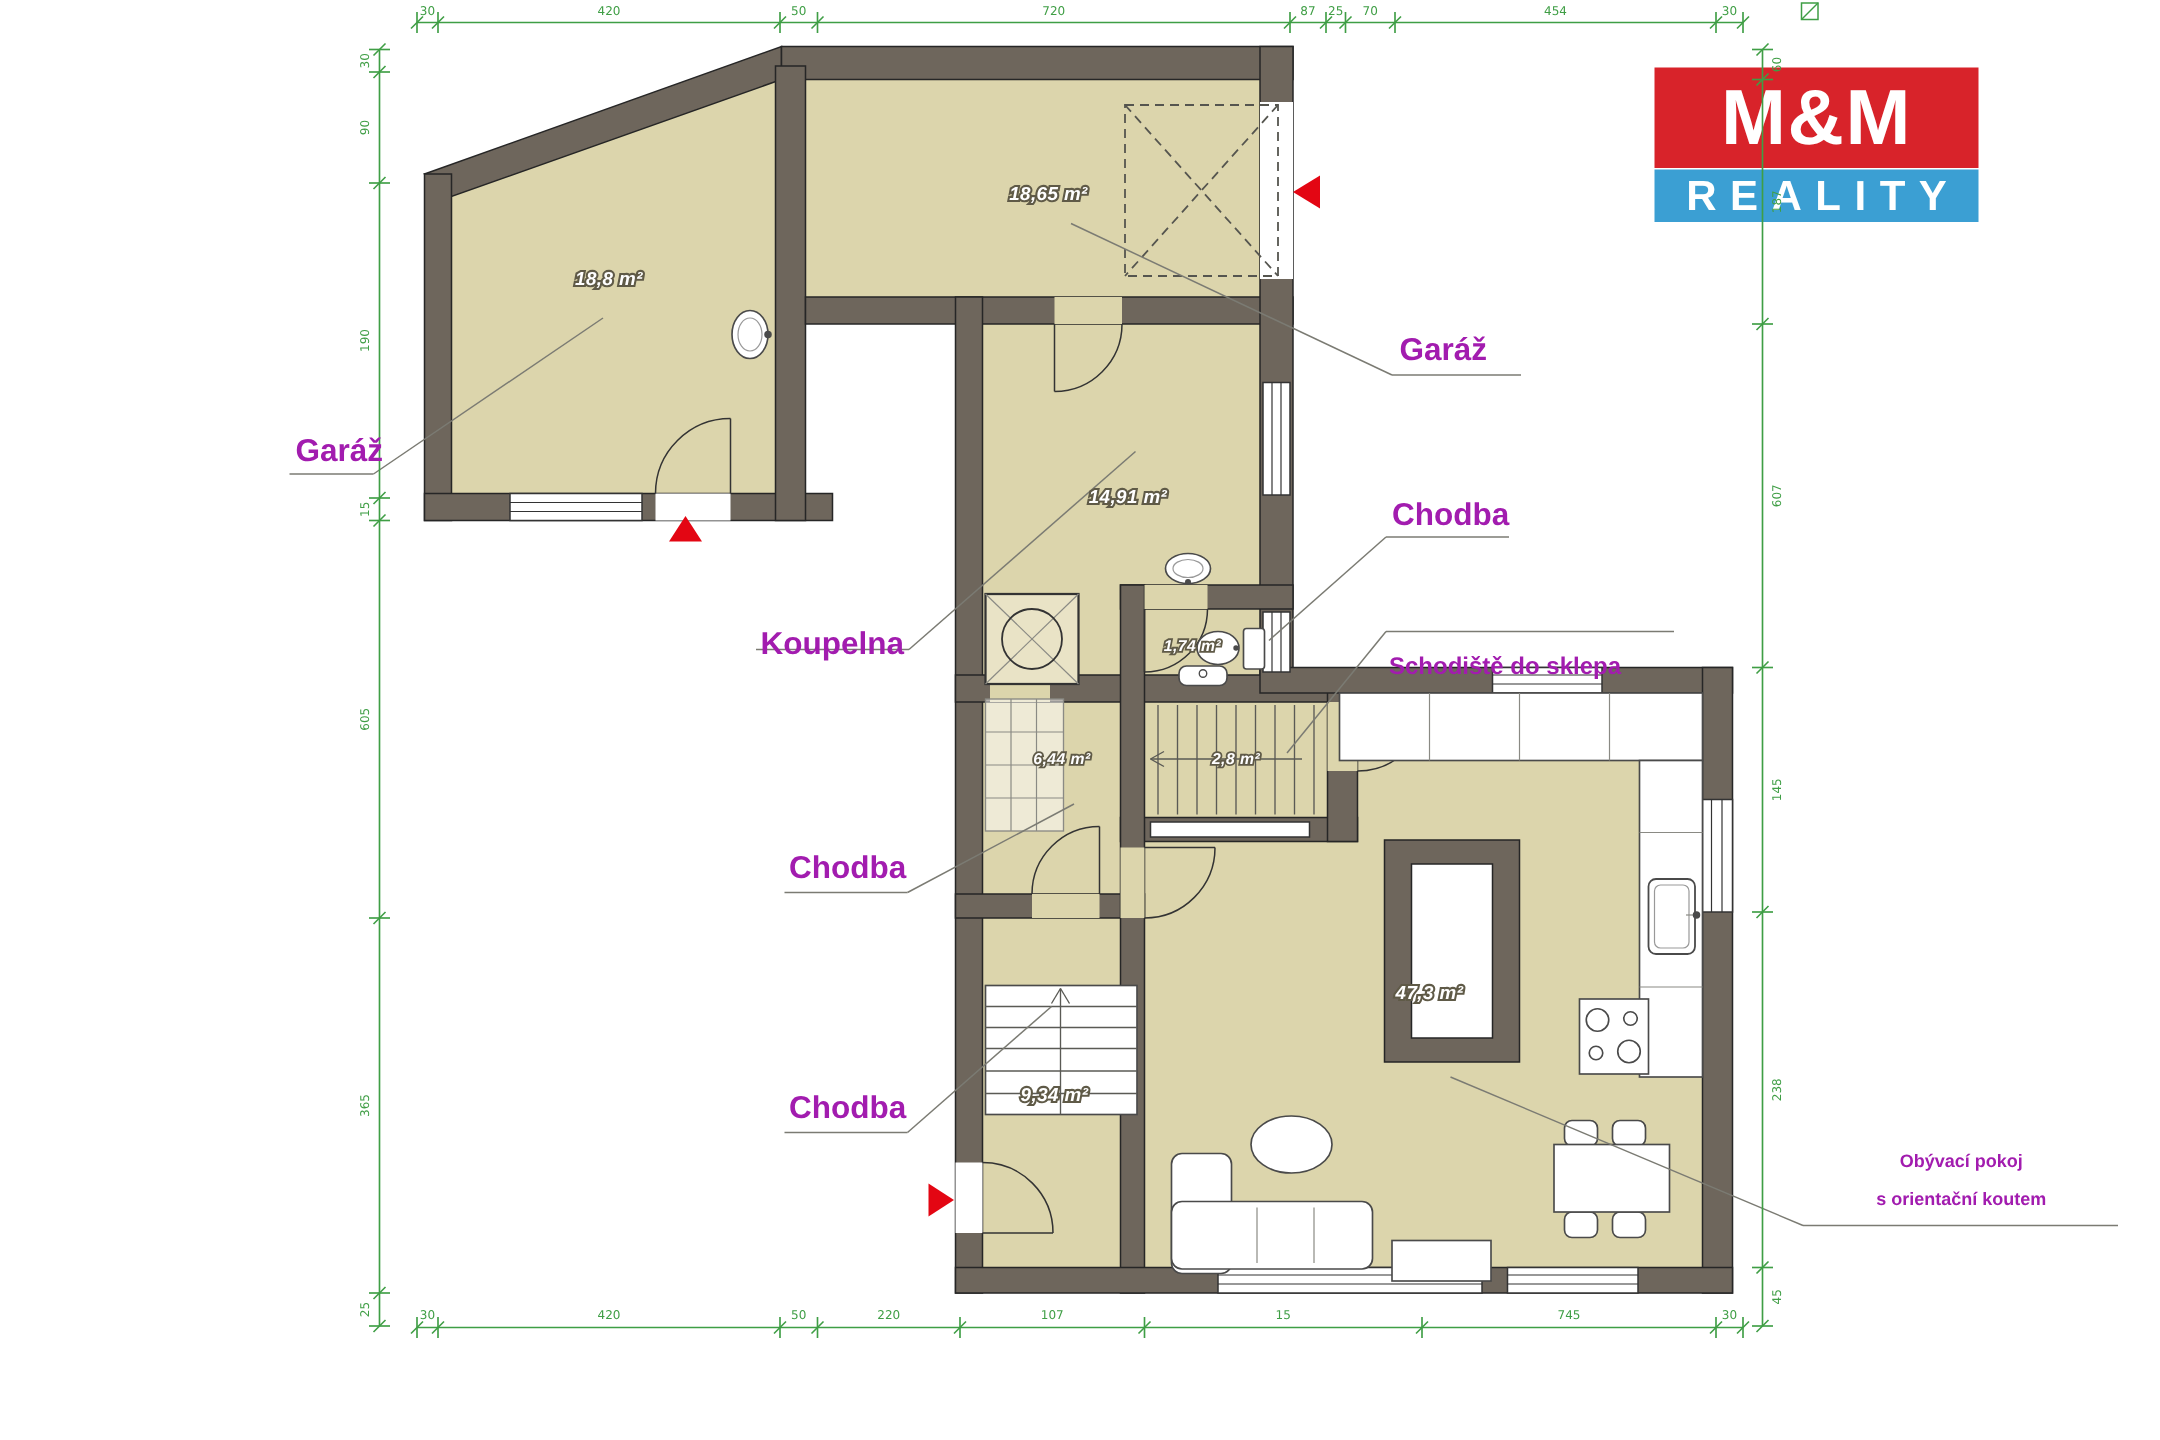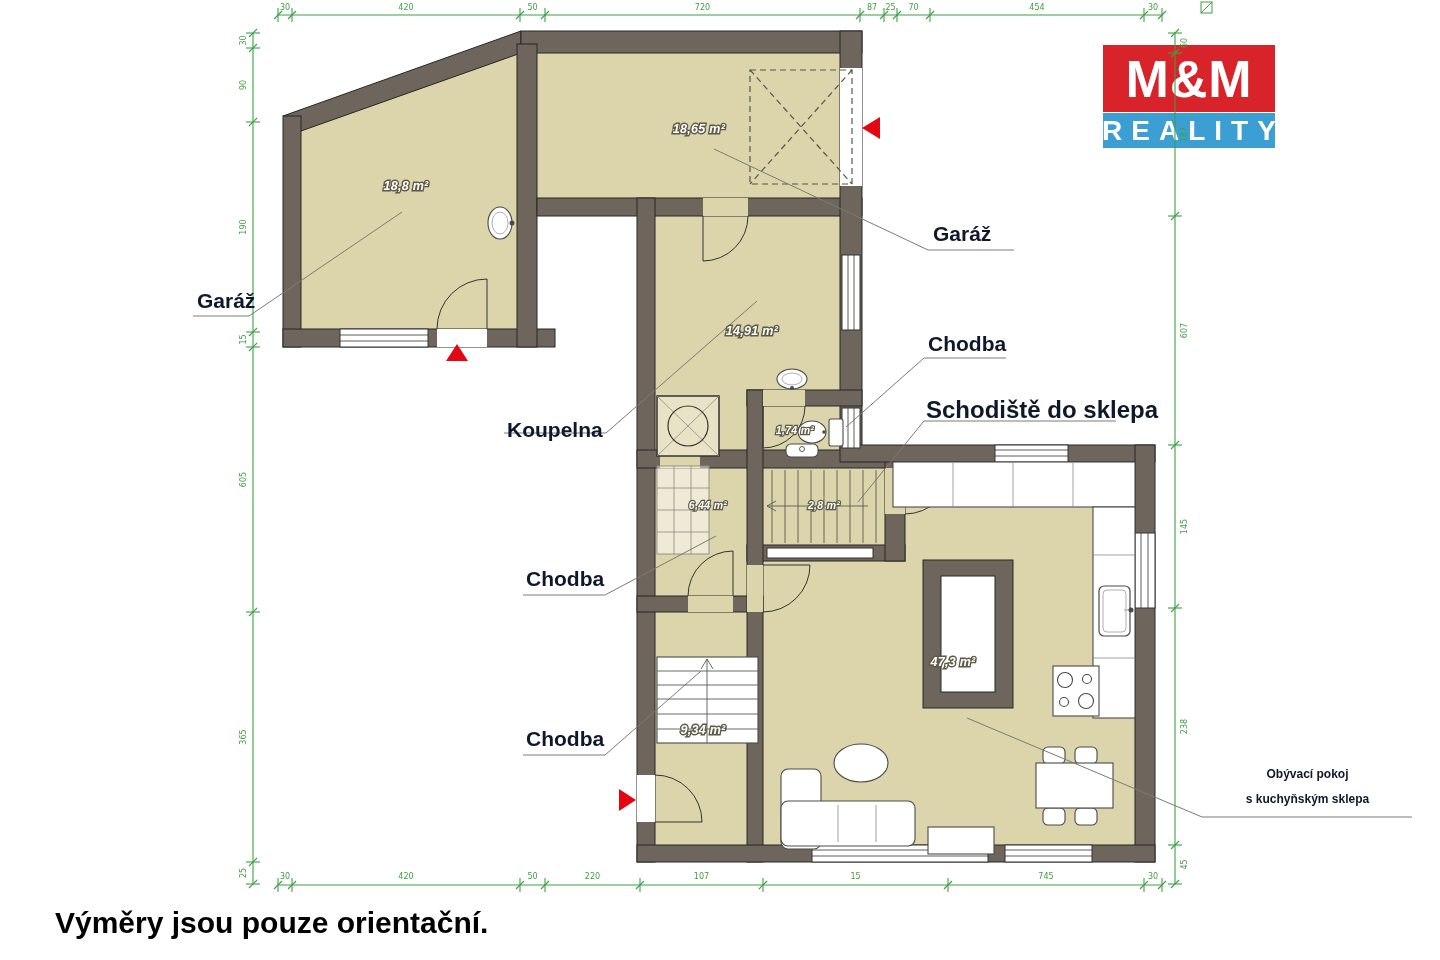--- a/index.html
+++ b/index.html
@@ -23,24 +23,24 @@
   .fixline{stroke:#8a8a84;stroke-width:0.8;fill:none;}
   .tread{stroke:#5a5a55;stroke-width:0.9;fill:none;}
   .leader{stroke:#7b7b73;stroke-width:1;fill:none;}
   .dash{fill:none;stroke:#55554f;stroke-width:1.2;stroke-dasharray:6 4;}
   .dim{stroke:var(--dim);stroke-width:1.1;fill:none;}
   .dimtext{fill:var(--dim);font-family:"DejaVu Sans",sans-serif;font-size:8px;}
   .area{font:italic 700 12.5px "Liberation Sans",sans-serif;fill:#fff;stroke:#5f5a47;
         stroke-width:2.8px;paint-order:stroke;text-anchor:middle;letter-spacing:.3px;}
   .area-sm{font-size:10.5px;stroke-width:2.4px;}
   .rlabel{position:absolute;z-index:3;font:700 21px "Liberation Sans","DejaVu Sans",sans-serif;
-          color:#0f172a;white-space:nowrap;}
-  .rlabel.sm{font-size:24px;}
+          color:#a21caf;white-space:nowrap;}
+  .rlabel.sm{font-size:16px;margin-top:40px;}
   .two-line{width:215px;text-align:center;line-height:25px;font-size:12px;}
-  .logo{position:absolute;left:1103px;top:45px;width:172px;z-index:1;border-radius:25px;}
+  .logo{position:absolute;left:1103px;top:45px;width:216px;z-index:1;border-radius:25px;}
   .logo-red{height:67px;background:var(--logo-red,#d8232a);color:#fff;display:flex;align-items:center;
             justify-content:center;font-weight:700;font-size:52px;letter-spacing:1px;}
   .logo-blue{height:35px;margin-top:1px;background:var(--logo-blue,#3b9fd3);color:#fff;display:flex;
              align-items:center;justify-content:center;font-weight:700;font-size:28px;
              letter-spacing:9px;text-indent:9px;}
   .footer{position:absolute;left:55px;top:906px;z-index:3;font-weight:700;font-size:30px;color:#000;}
 </style>
 </head>
 <body>
 
@@ -423,17 +423,16 @@
 
   <div class="rlabel" style="left:197px;top:289px;">Garáž</div>
   <div class="rlabel" style="left:933px;top:222px;">Garáž</div>
   <div class="rlabel" style="left:507px;top:418px;">Koupelna</div>
   <div class="rlabel" style="left:928px;top:332px;">Chodba</div>
   <div class="rlabel sm" style="left:926px;top:396px;">Schodiště do sklepa</div>
   <div class="rlabel" style="left:526px;top:567px;">Chodba</div>
   <div class="rlabel" style="left:526px;top:727px;">Chodba</div>
   <div class="rlabel two-line" style="left:1200px;top:762px;">
     <div>Obývací pokoj</div>
-    <div>s kuchyňským sklepa</div>
+    <div>s orientační koutem</div>
   </div>
 
-  <div class="footer">Výměry jsou pouze orientační.</div>
 </div>
 
 </body></html>

